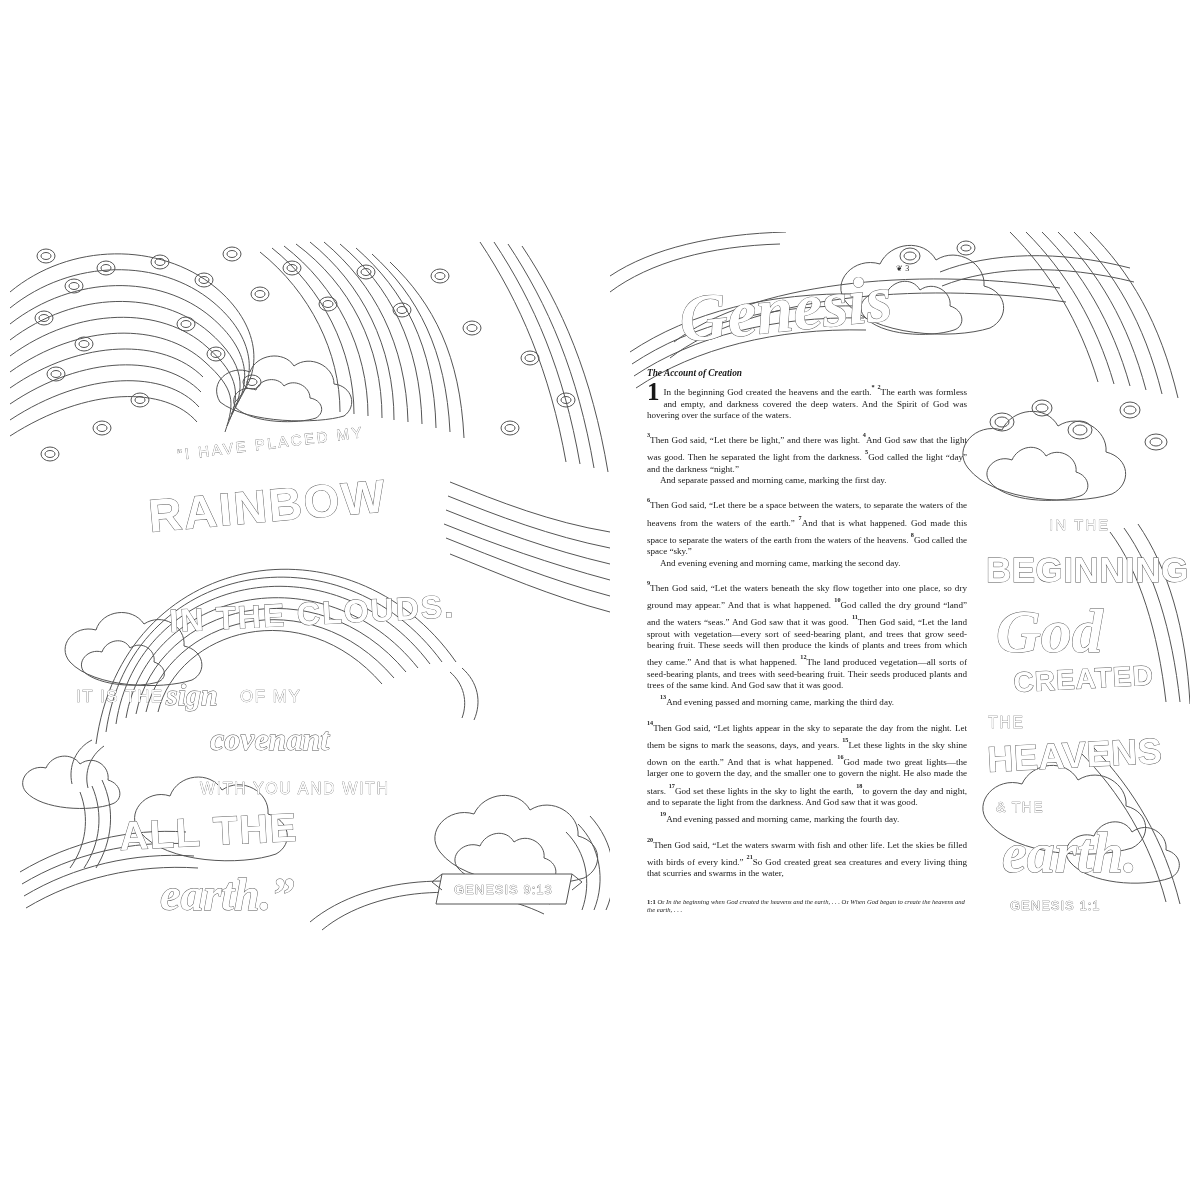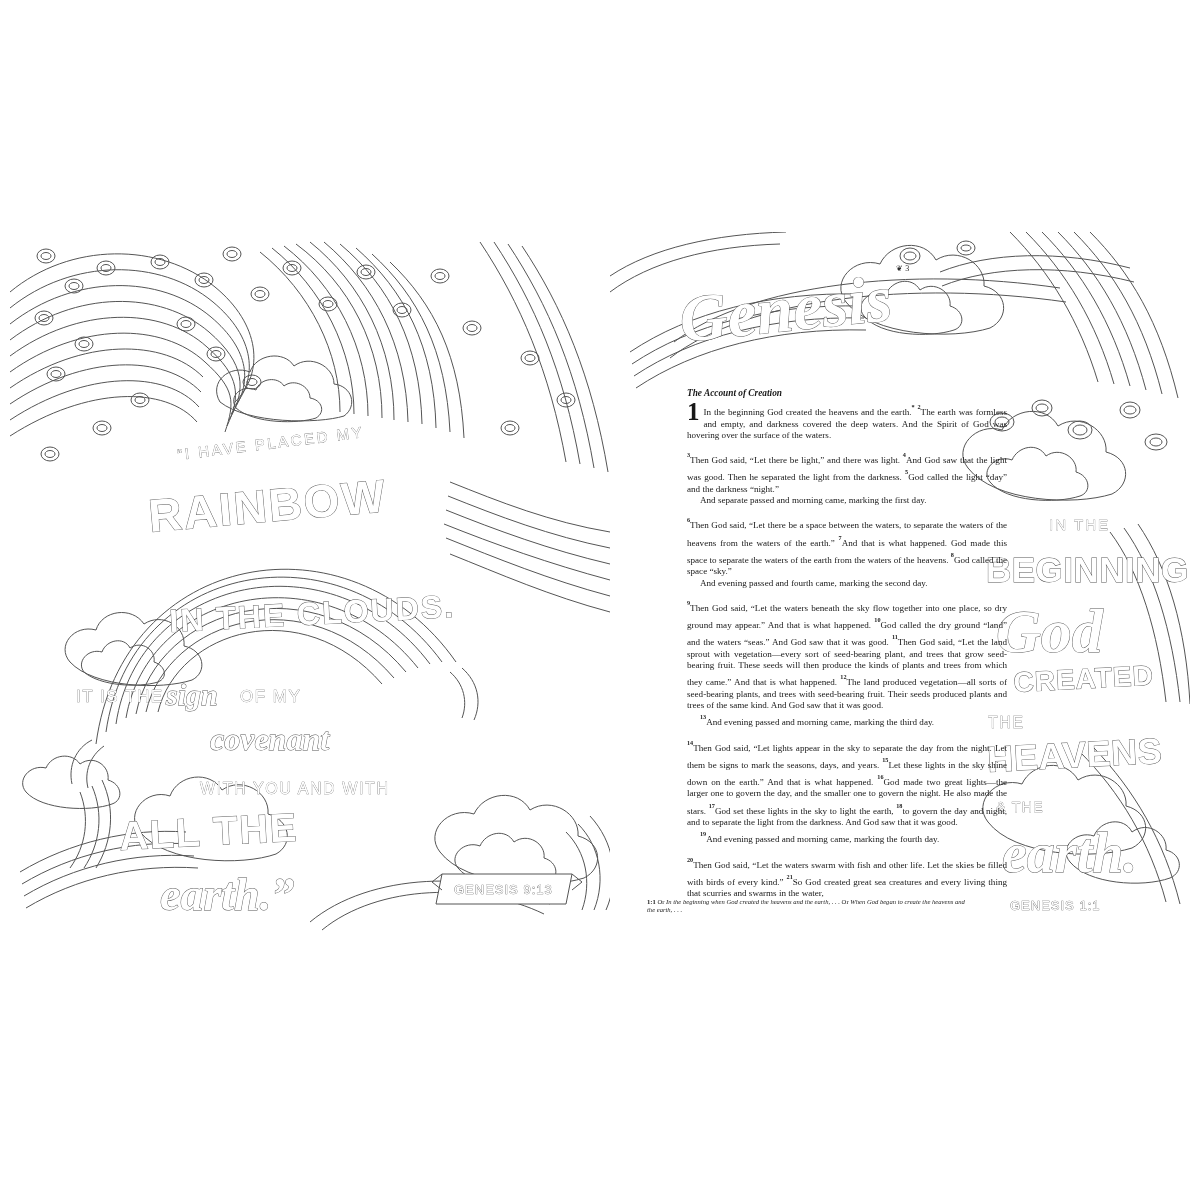--- a/index.html
+++ b/index.html
@@ -43,29 +43,28 @@
     top: 32px;
     font-size: 8px;
     letter-spacing: 0.5px;
     color: #2b2b2b;
   }
   .folio .star { font-size: 8px; margin-right: 2px; }
 
   .textcol {
     position: absolute;
     left: 37px;
-    top: 156px;
+    top: 136px;
     width: 320px;
     color: #181818;
     font-size: 9.1px;
     line-height: 11.3px;
     text-align: justify;
     -webkit-hyphens: auto;
     hyphens: auto;
-    margin-left: 40px;
   }
   .section-head {
     font-style: italic;
     font-weight: bold;
     font-size: 9.3px;
     margin-bottom: 2px;
   }
   .para { margin: 0 0 8px 0; }
   .dropcap {
     float: left;
@@ -388,21 +387,21 @@
           <span class="dropcap">1</span>In the beginning God created the heavens and the earth.<span class="vn">*</span> <span class="vn">2</span>The earth was formless and empty, and darkness covered the deep waters. And the Spirit of God was hovering over the surface of the waters.
         </p>
 
         <p class="para">
           <span class="vn">3</span>Then God said, “Let there be light,” and there was light. <span class="vn">4</span>And God saw that the light was good. Then he separated the light from the darkness. <span class="vn">5</span>God called the light “day” and the darkness “night.”
           <span class="indent">And separate passed and morning came, marking the first day.</span>
         </p>
 
         <p class="para">
           <span class="vn">6</span>Then God said, “Let there be a space between the waters, to separate the waters of the heavens from the waters of the earth.” <span class="vn">7</span>And that is what happened. God made this space to separate the waters of the earth from the waters of the heavens. <span class="vn">8</span>God called the space “sky.”
-          <span class="indent">And evening passed and fourth came, marking the second day.</span>
+          <span class="indent">And evening evening and morning came, marking the second day.</span>
         </p>
 
         <p class="para">
           <span class="vn">9</span>Then God said, “Let the waters beneath the sky flow together into one place, so dry ground may appear.” And that is what happened. <span class="vn">10</span>God called the dry ground “land” and the waters “seas.” And God saw that it was good. <span class="vn">11</span>Then God said, “Let the land sprout with vegetation—every sort of seed-bearing plant, and trees that grow seed-bearing fruit. These seeds will then produce the kinds of plants and trees from which they came.” And that is what happened. <span class="vn">12</span>The land produced vegetation—all sorts of seed-bearing plants, and trees with seed-bearing fruit. Their seeds produced plants and trees of the same kind. And God saw that it was good.
           <span class="indent"><span class="vn">13</span>And evening passed and morning came, marking the third day.</span>
         </p>
 
         <p class="para">
           <span class="vn">14</span>Then God said, “Let lights appear in the sky to separate the day from the night. Let them be signs to mark the seasons, days, and years. <span class="vn">15</span>Let these lights in the sky shine down on the earth.” And that is what happened. <span class="vn">16</span>God made two great lights—the larger one to govern the day, and the smaller one to govern the night. He also made the stars. <span class="vn">17</span>God set these lights in the sky to light the earth, <span class="vn">18</span>to govern the day and night, and to separate the light from the darkness. And God saw that it was good.
           <span class="indent"><span class="vn">19</span>And evening passed and morning came, marking the fourth day.</span>

